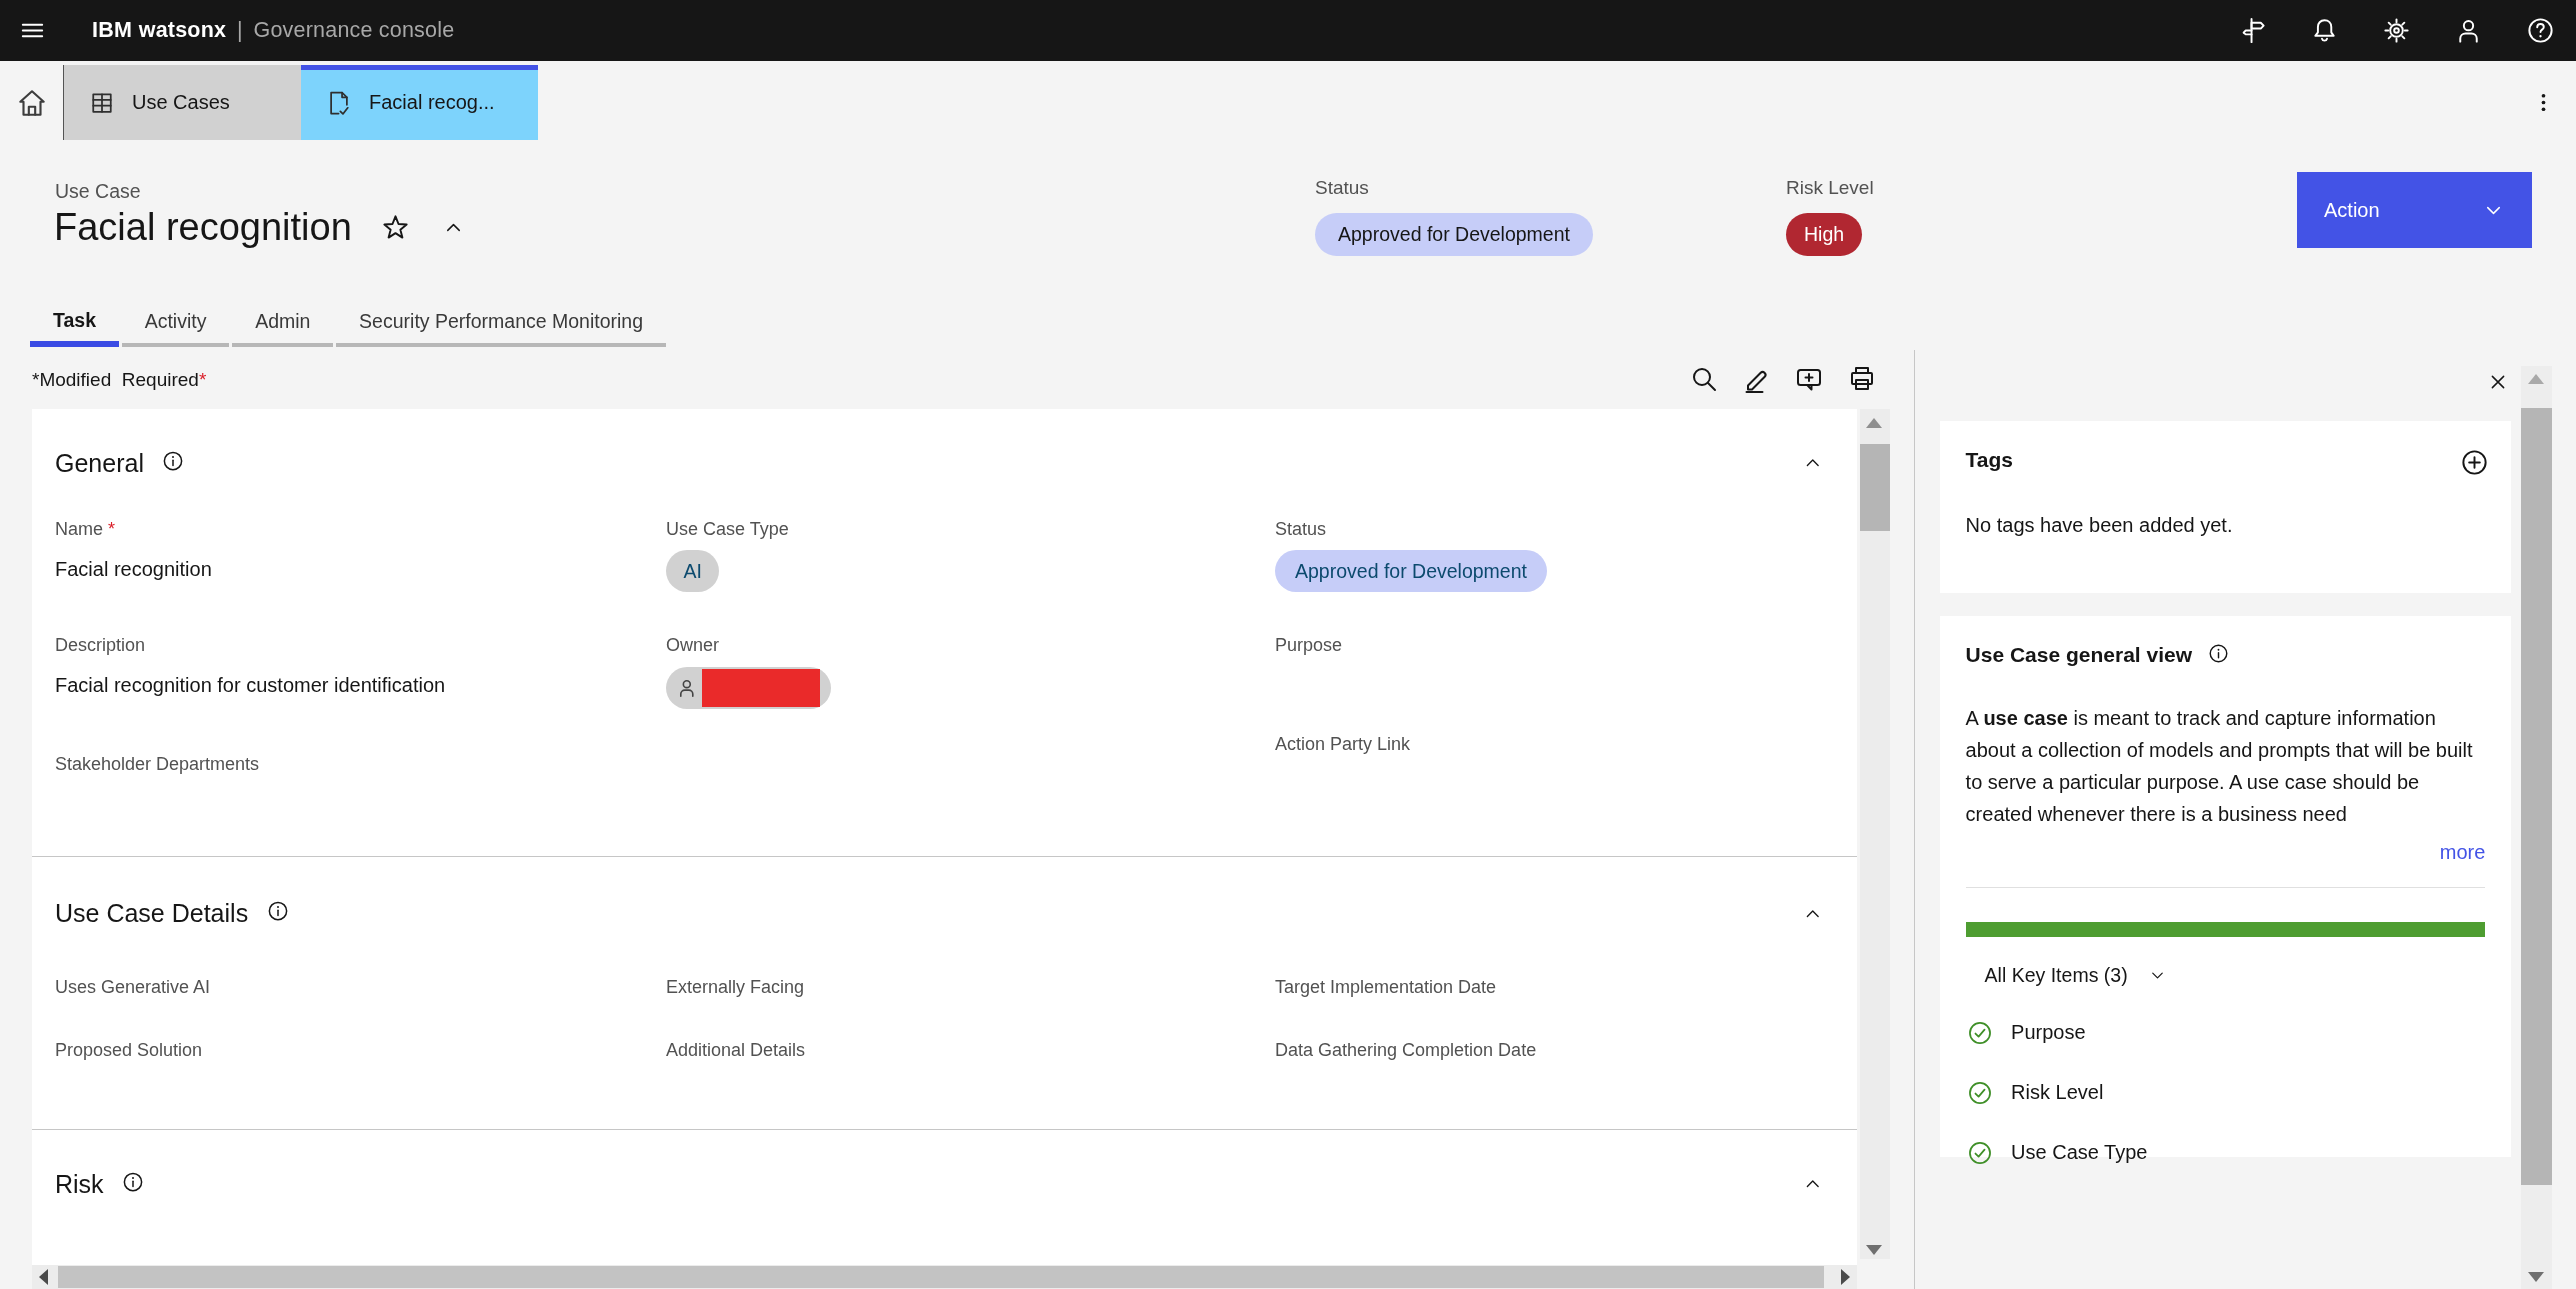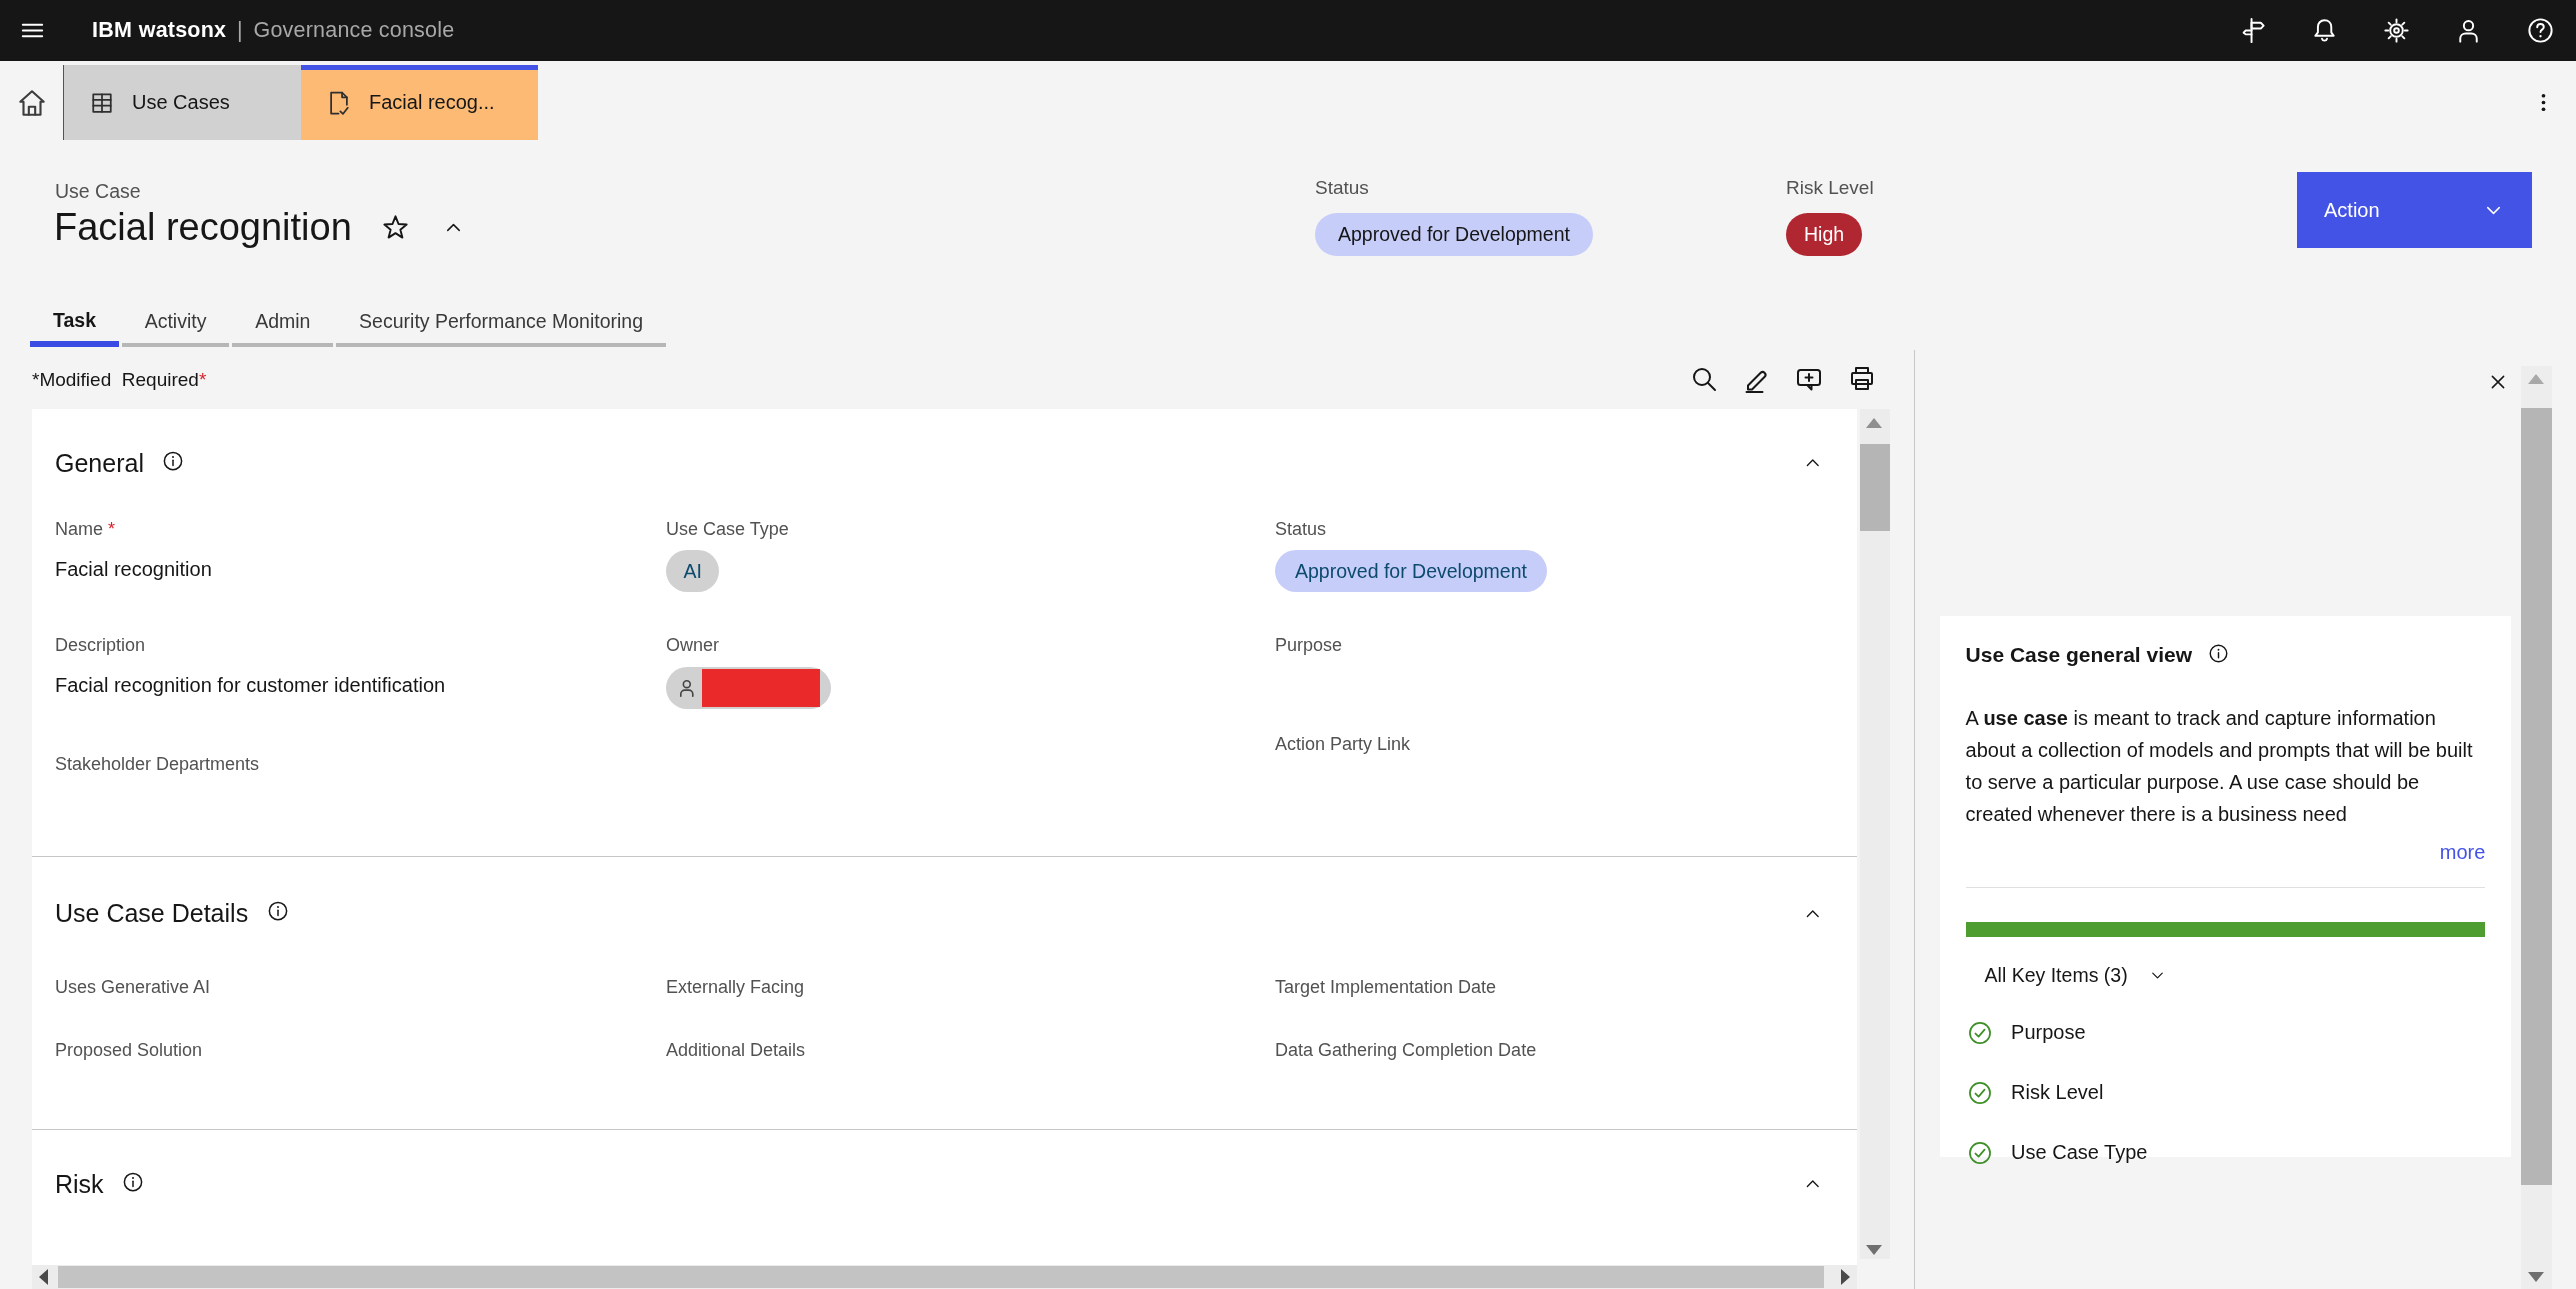--- a/index.html
+++ b/index.html
@@ -22,21 +22,21 @@
   .brand .b-cons { color:#a8a8a8; font-weight:400; }
   .header-actions { margin-left:auto; display:flex; height:65px; }
   .hdr-icon-btn { width:72px; height:65px; display:flex; align-items:center; justify-content:center; color:#fff; cursor:pointer; }
 
   
   .tab-strip { position:absolute; top:65px; left:0; right:0; height:75px; background:#f4f4f4; display:flex; align-items:stretch; z-index:20; }
   .home-btn { width:64px; display:flex; align-items:center; justify-content:center; color:#3d3d3d; border-right:1.3px solid #545454; cursor:pointer; }
   .strip-tab { display:flex; align-items:center; gap:16px; padding:0 24px; font-size:20px; color:#161616; cursor:pointer; position:relative; width:237px; }
   .strip-tab .t-ic { color:#2f2f2f; flex:0 0 auto; }
   .strip-tab.inactive { background:#d1d1d1; }
-  .strip-tab.active { background:#fdba74;gap:16px; }
+  .strip-tab.active { background:#7dd3fc;gap:16px; }
   .strip-tab.active::before { content:""; position:absolute; top:0; left:0; right:0; height:4.7px; background:#4353e6; }
   .strip-overflow { margin-left:auto; width:65px; display:flex; align-items:center; justify-content:center; color:#161616; cursor:pointer; }
 
   
   .page-head { position:absolute; top:140px; left:0; right:0; height:159px; }
   .eyebrow { position:absolute; left:55px; top:40px; font-size:19.5px; color:#525252; }
   .title-row { position:absolute; left:54px; top:65px; display:flex; align-items:center; }
   .page-title { font-size:38px; font-weight:400; color:#161616; line-height:44px; }
   .star-btn { margin-left:28px; color:#161616; cursor:pointer; }
   .collapse-title-btn { margin-left:31px; color:#161616; cursor:pointer; }
@@ -416,20 +416,32 @@
   </div>
 </div>
 
 <div class="sidebar">
   <div class="close-btn">
     <svg width="24" height="24" viewBox="0 0 32 32" class="stroke-ic">
         <path d="M8.5 8.5l15 15M23.5 8.5l-15 15"></path>
       </svg>
   </div>
 
+  <div class="side-card tags-card">
+    <div class="side-title-row">
+      <div class="side-title">Tags</div>
+    </div>
+    <div class="add-btn">
+      <svg width="31" height="31" viewBox="0 0 32 32" class="stroke-ic">
+          <circle cx="16" cy="16" r="11.5"></circle>
+          <path d="M16 10.5v11M10.5 16h11"></path>
+        </svg>
+    </div>
+    <div class="tags-empty">No tags have been added yet.</div>
+  </div>
 
   <div class="side-card view-card">
     <div class="side-title-row">
       <div class="side-title">Use Case general view</div>
       <span class="info-ic">
         <svg width="23" height="23" viewBox="0 0 32 32" class="stroke-ic">
             <circle cx="16" cy="16" r="11.5"></circle>
             <path d="M16 15v7"></path>
             <circle cx="16" cy="10.7" r="1.3" fill="currentColor" stroke="none"></circle>
           </svg>

